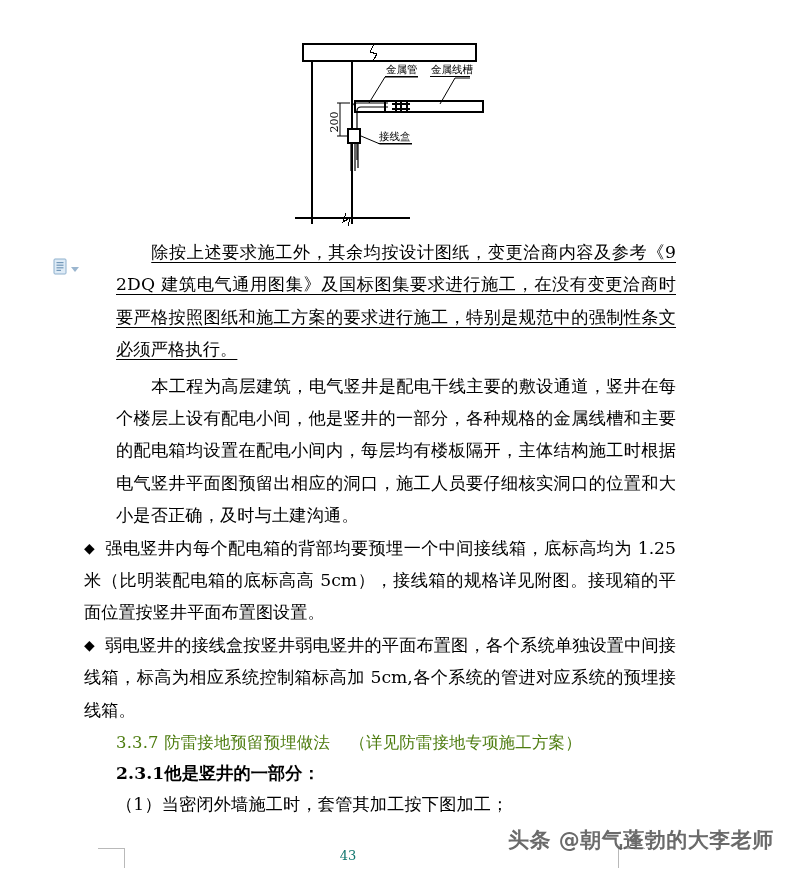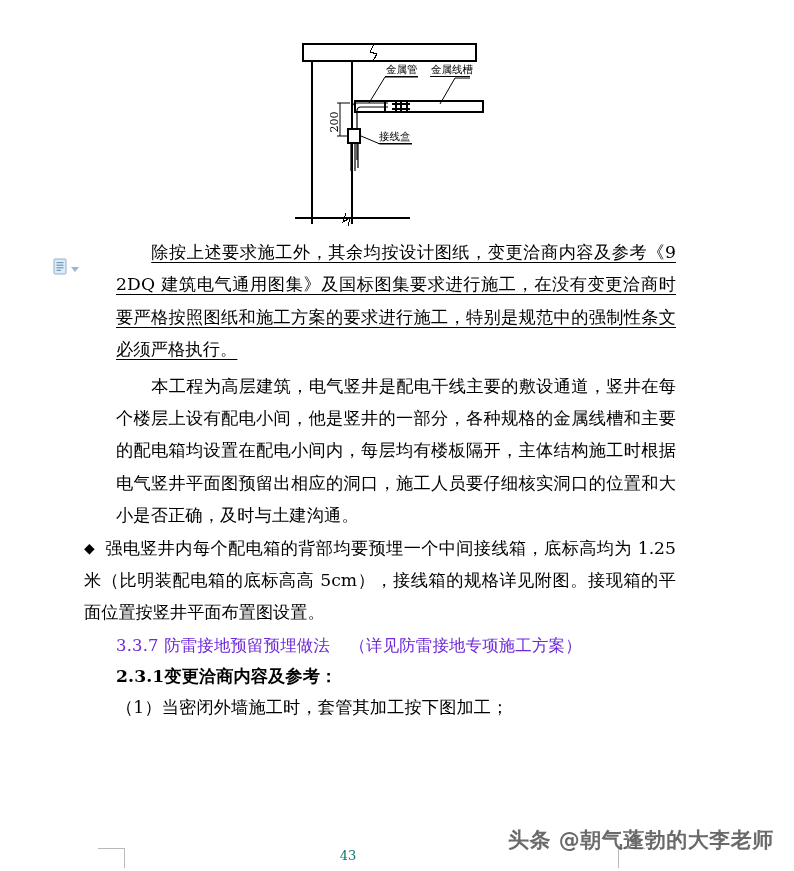--- a/index.html
+++ b/index.html
@@ -63,21 +63,21 @@
   }
   .heading .hd-num { font-family: "DejaVu Serif", "Liberation Serif", serif; }
   .heading .hd-text { text-decoration: underline; text-underline-offset: 3px; }
   .heading.plain .hd-text { text-decoration: none; }
 
   .heading-red {
     margin: 0;
     padding: 0 118px 0 116px;
     font-size: 16.4px;
     line-height: 30px;
-    color: #6d28d9;
+    color: #4d7c0f;
     letter-spacing: 0.2px;
   }
   .heading-red .note { margin-left: 14px; }
 
   .bullet-para {
     margin: 0;
     padding: 0 118px 0 84px;
     font-size: 17.2px;
     line-height: 32.4px;
     text-align: justify;
@@ -244,32 +244,35 @@
 
   <div class="gap-sm"></div>
 
 
   <p class="para indent2">本工程为高层建筑，电气竖井是配电干线主要的敷设通道，竖井在每个楼层上设有配电小间，他是竖井的一部分，各种规格的金属线槽和主要的配电箱均设置在配电小间内，每层均有楼板隔开，主体结构施工时根据电气竖井平面图预留出相应的洞口，施工人员要仔细核实洞口的位置和大小是否正确，及时与土建沟通。</p>
 
   <p class="bullet-para">
     <span class="bullet-mark">◆</span><span>强电竖井内每个配电箱的背部均要预埋一个中间接线箱，底标高均为 1.25 米（比明装配电箱的底标高高 5cm），接线箱的规格详见附图。接现箱的平面位置按竖井平面布置图设置。</span>
   </p>
 
+  <p class="bullet-para">
+    <span class="bullet-mark">◆</span><span>弱电竖井的接线盒按竖井弱电竖井的平面布置图，各个系统单独设置中间接线箱，标高为相应系统控制箱标高加 5cm,各个系统的管进对应系统的预埋接线箱。</span>
+  </p>
 
   <div class="gap-xs"></div>
 
   <p class="heading-red">
     <span>3.3.7</span>
     <span>防雷接地预留预埋做法</span>
     <span class="note">（详见防雷接地专项施工方案）</span>
   </p>
 
 
   <p class="heading plain">
-    <span class="hd-num">2.3.1</span><span class="hd-text">变更洽商内容及参考：</span>
+    <span class="hd-num">2.3.1</span><span class="hd-text">他是竖井的一部分：</span>
   </p>
 
   <p class="para">（1）当密闭外墙施工时，套管其加工按下图加工；</p>
 
 </div>
 
 <div id="footer-area">
   <div class="corner" id="corner-left"></div>
   <div class="corner" id="corner-right"></div>
 </div>

